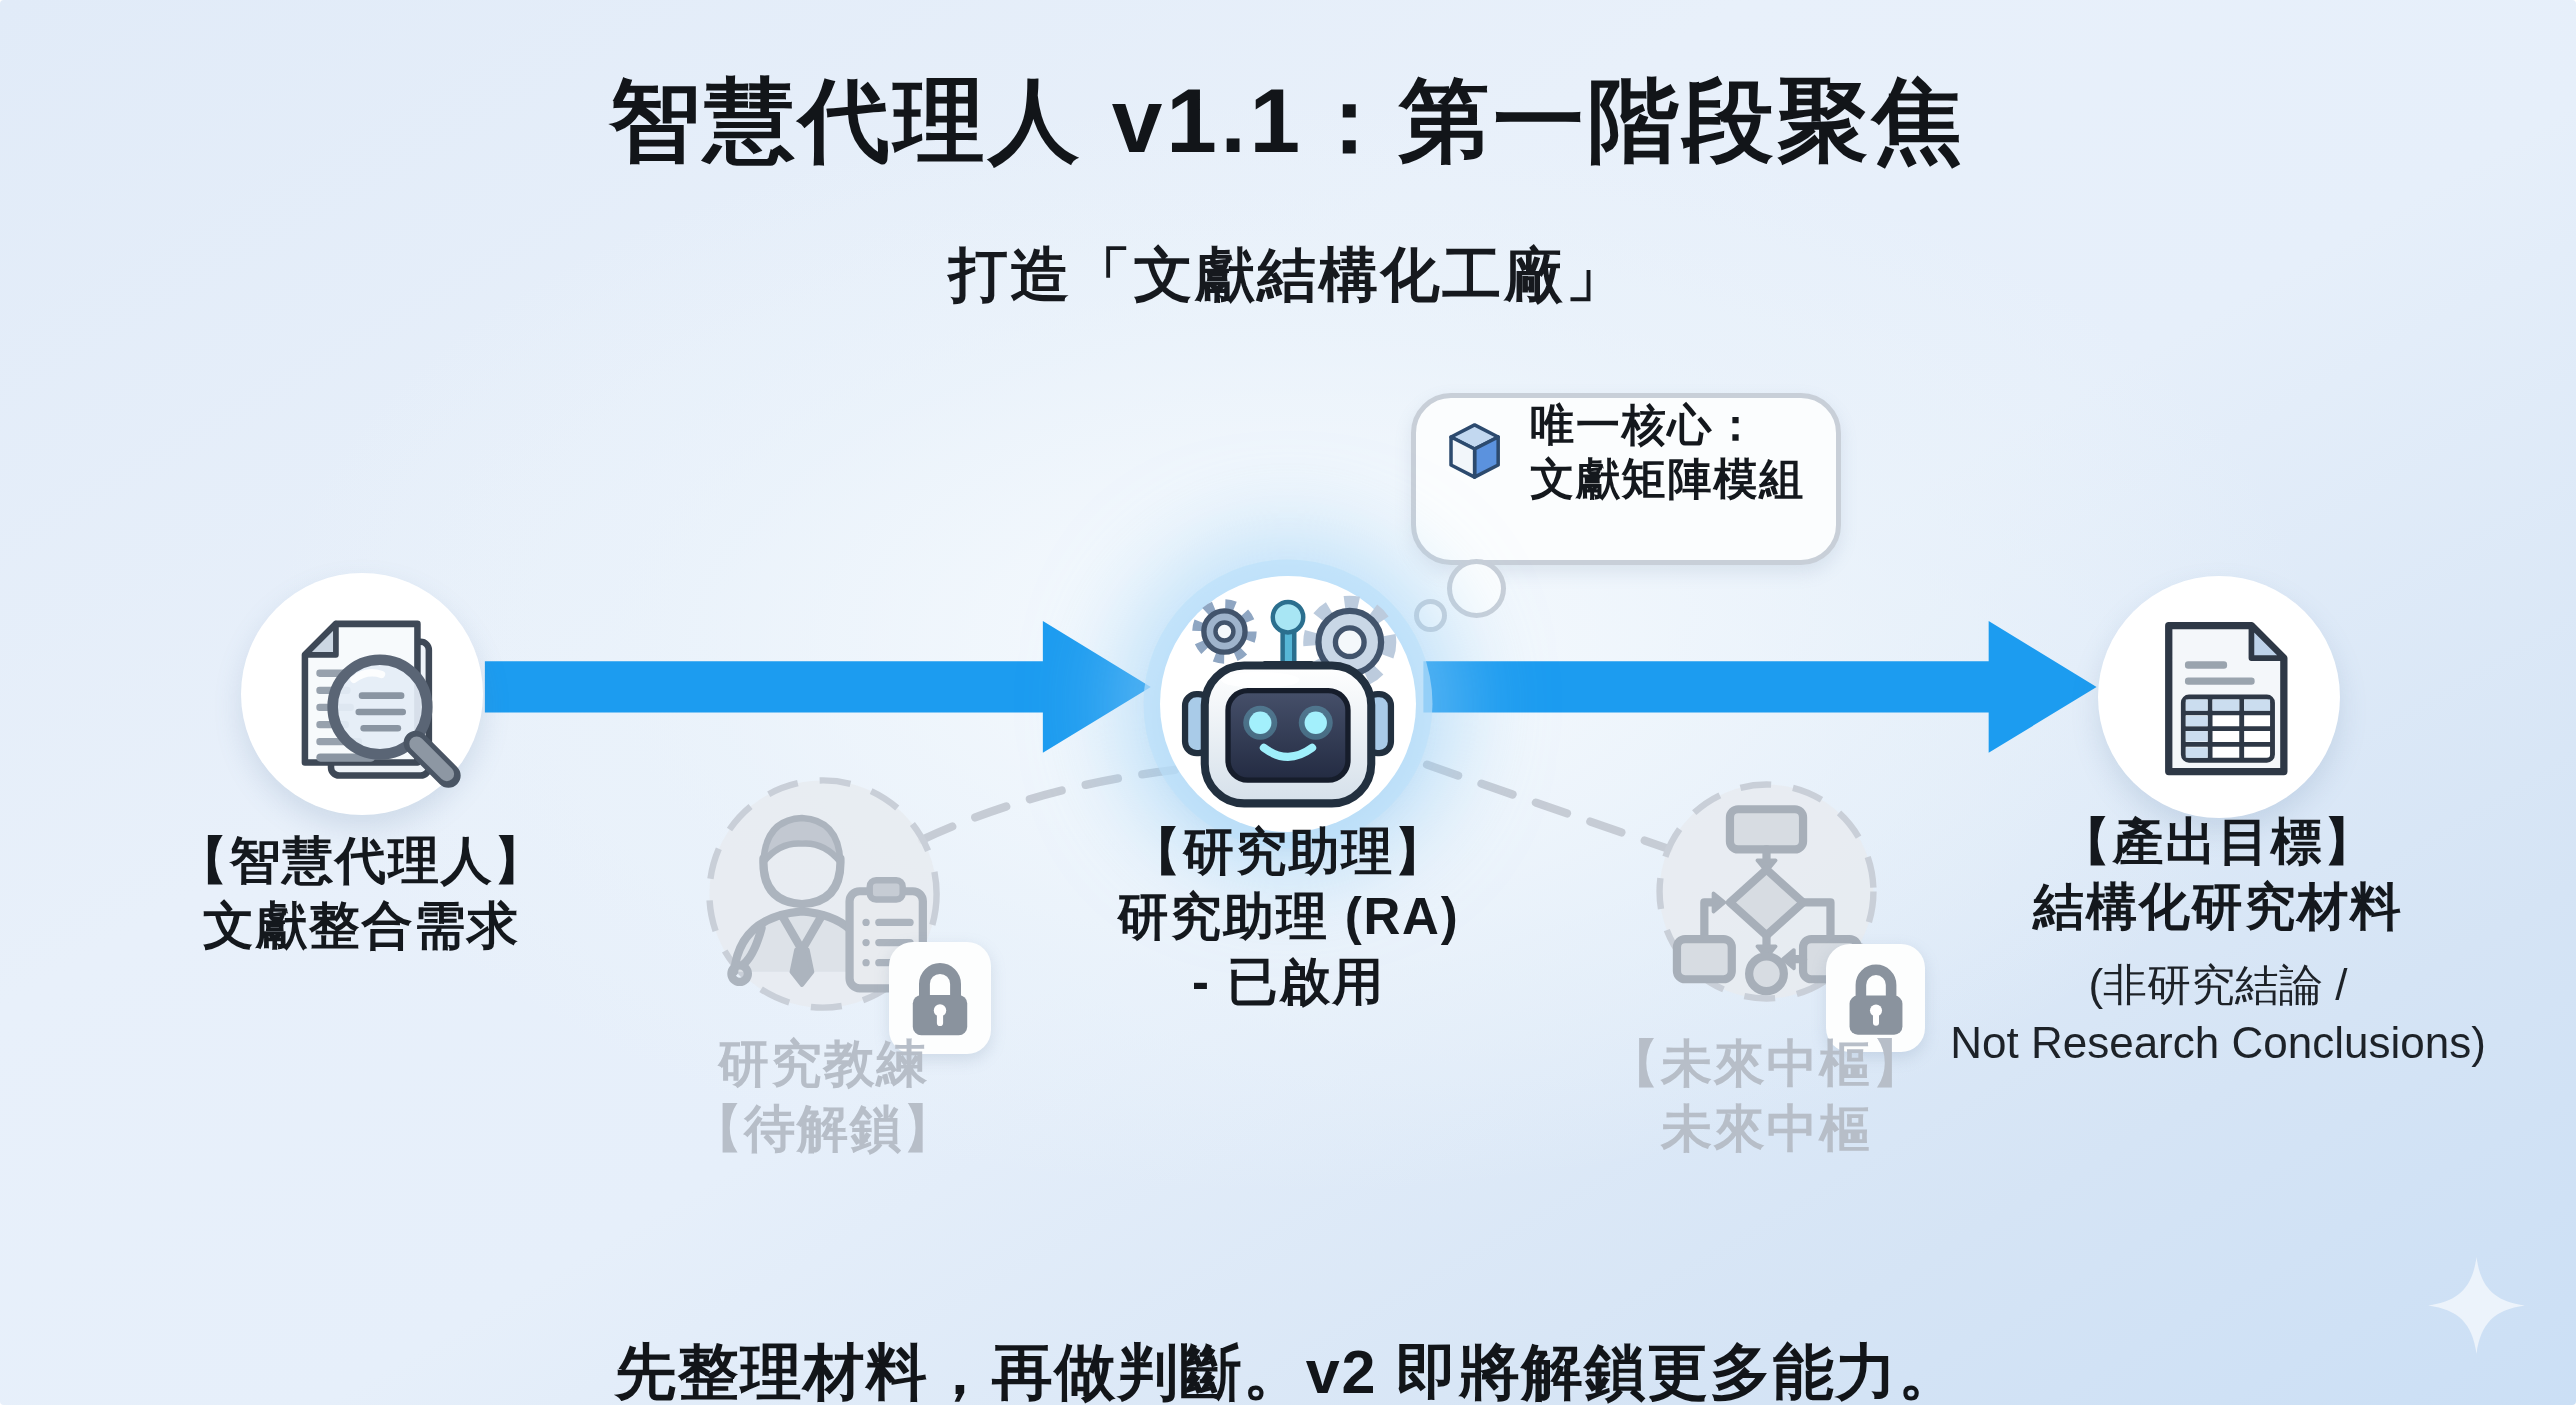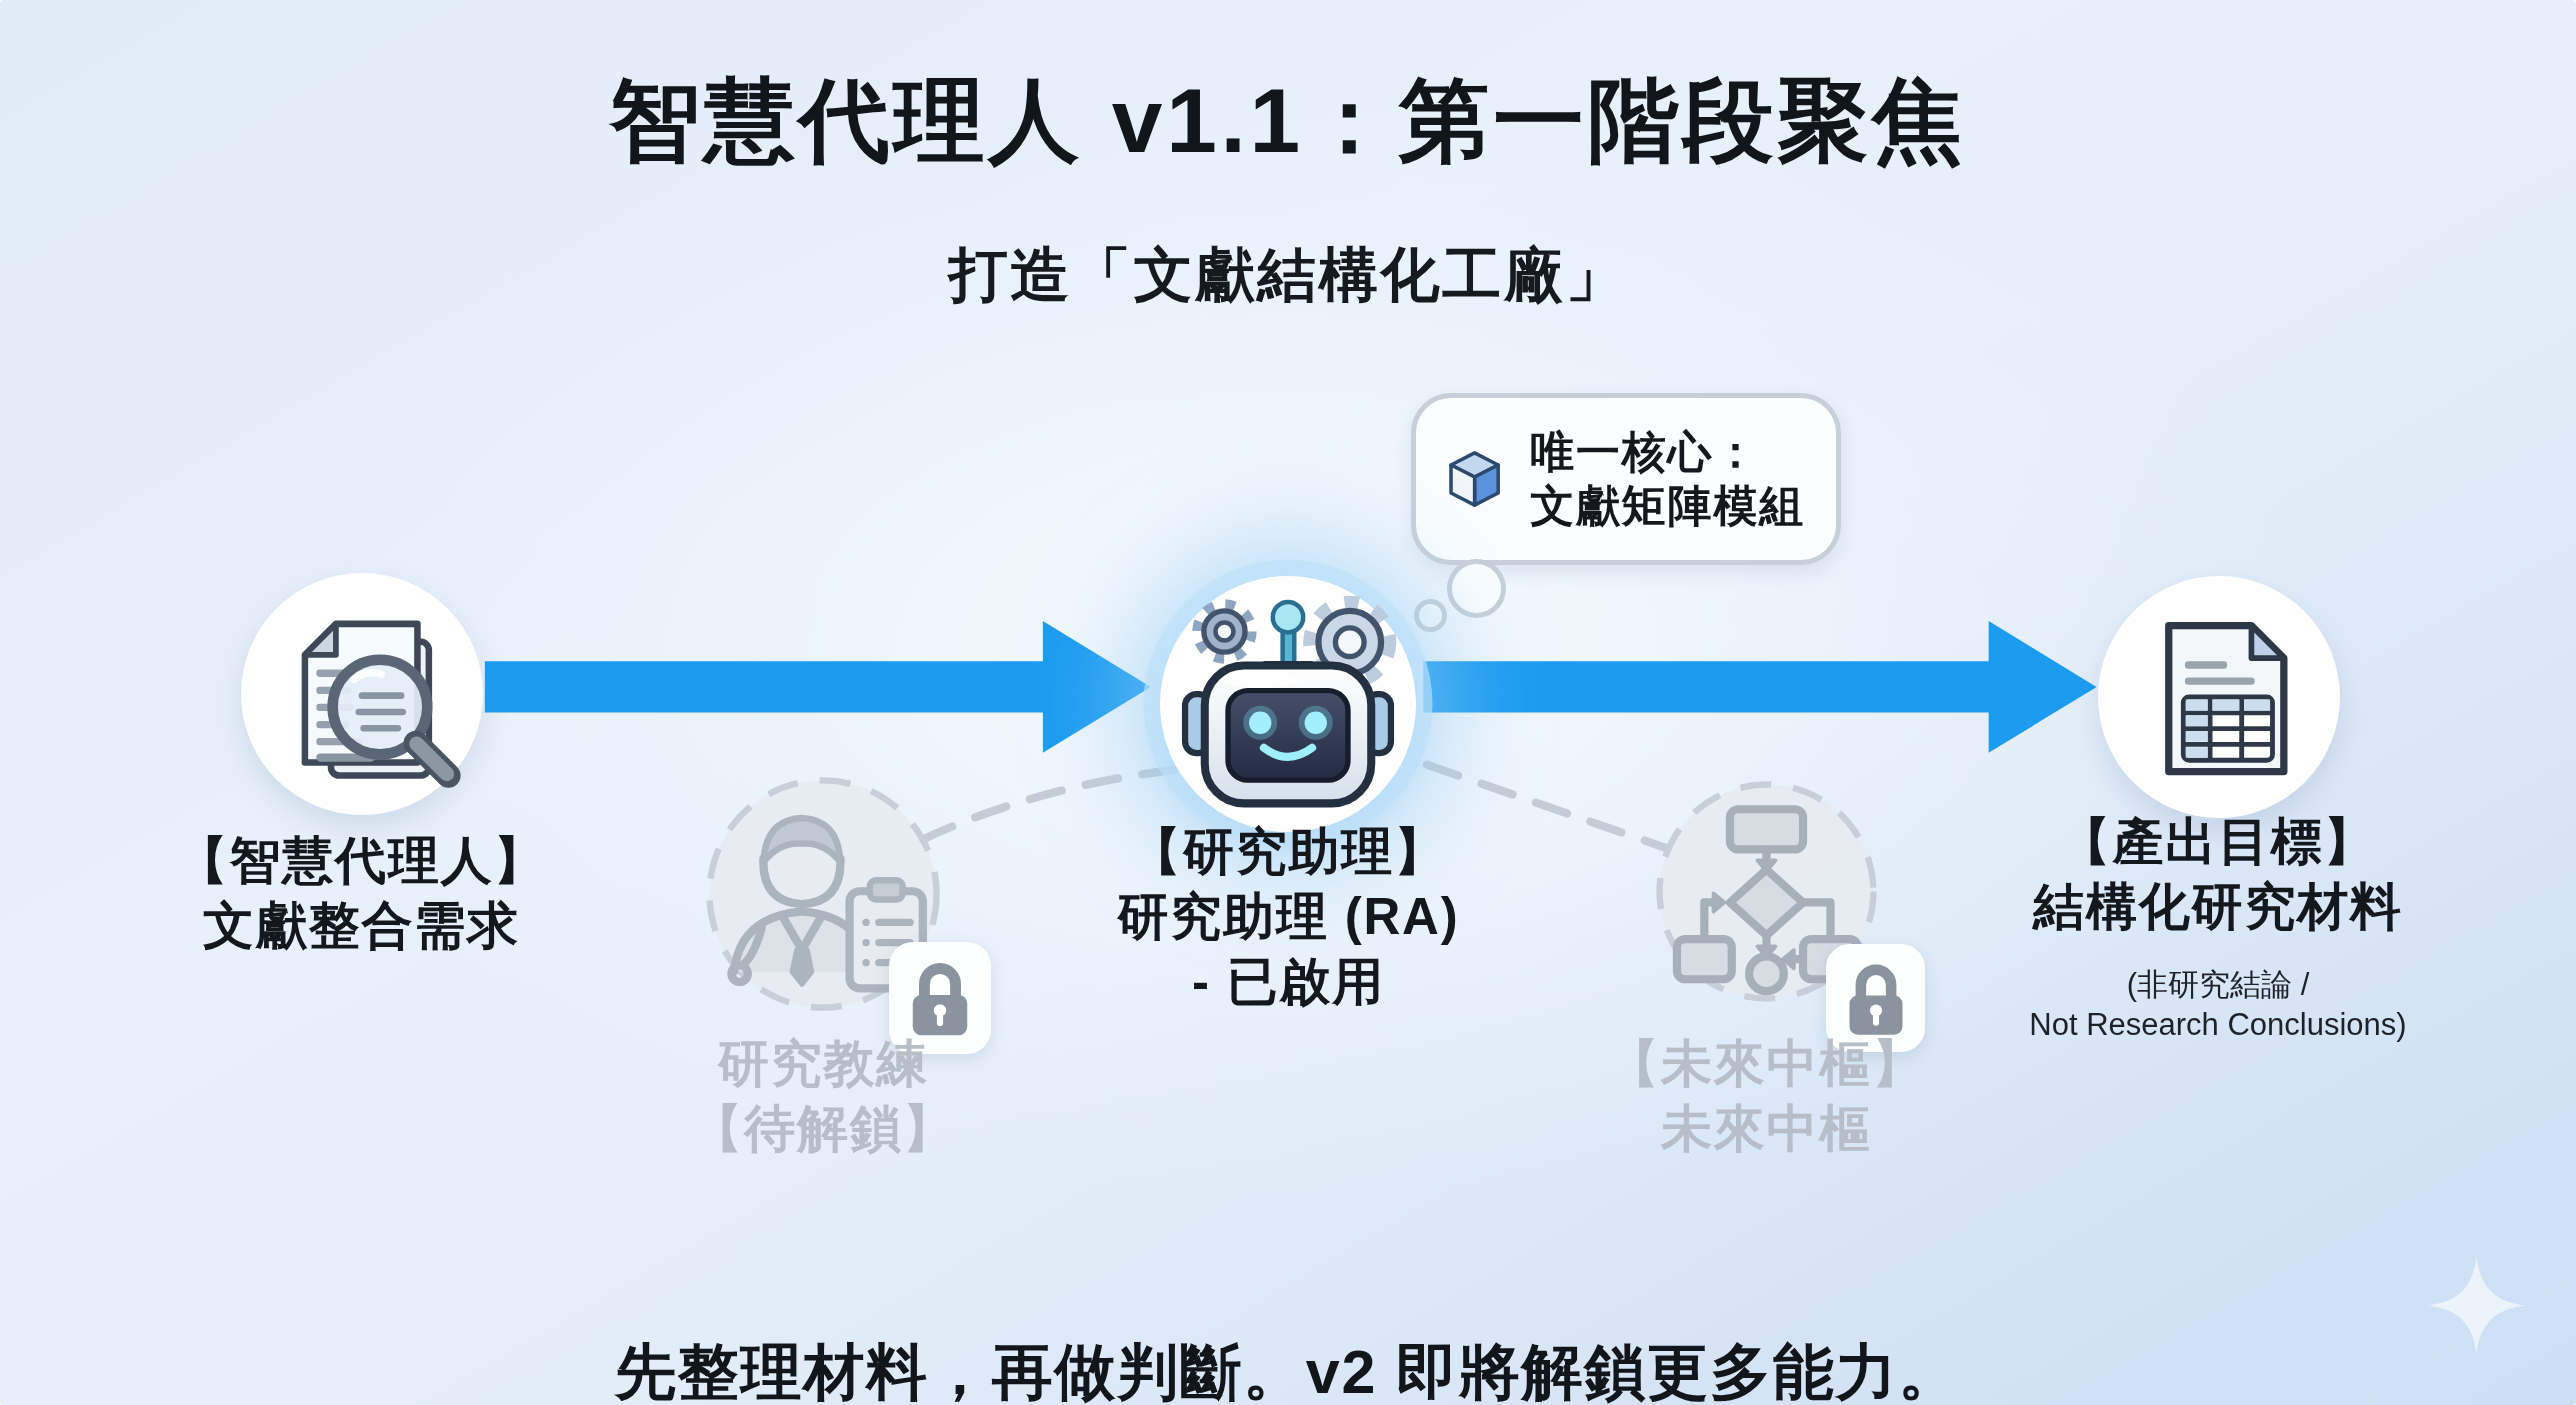--- a/index.html
+++ b/index.html
@@ -15,25 +15,25 @@
   }
   .abs{position:absolute;}
   .center-text{left:0;width:100%;text-align:center;}
   .title{font-size:91px;font-weight:900;color:#121519;letter-spacing:3.7px;}
   .subtitle{font-size:59px;font-weight:900;color:#16191e;letter-spacing:2.7px;}
   .footer-tagline{font-size:61px;font-weight:900;color:#121519;letter-spacing:1.8px;}
   .node-circle{background:#ffffff;border-radius:50%;box-shadow:0 12.8px 27.4px rgba(90,120,160,.18);display:flex;align-items:center;justify-content:center;}
   .robot-glow{box-shadow:0 0 0 16.5px rgba(188,224,250,.65),0 0 87px 44px rgba(150,206,246,.55),0 12.8px 27.4px rgba(90,120,160,.15);}
   .node-label{position:absolute;text-align:center;font-weight:900;color:#14181d;font-size:51px;line-height:1.27;letter-spacing:1.8px;}
   .node-label.locked{color:#b7bec8;}
-  .note{font-size:31px;font-weight:400;line-height:1.32;letter-spacing:0;margin-top:25px;color:#1d2228;}
+  .note{font-size:44px;font-weight:400;line-height:1.32;letter-spacing:0;margin-top:16px;color:#1d2228;}
   .bubble{
     background:#fbfdfe;border:5.5px solid #c8cfd8;border-radius:40px;
     box-shadow:0 7.3px 16.5px rgba(110,135,170,.16);
-    display:flex;align-items:center;gap:28px;padding:0 31px;box-sizing:border-box;
+    display:flex;gap:28px;padding:0 31px;box-sizing:border-box;
   }
   .bubble-text{font-size:44px;font-weight:900;color:#14181d;line-height:1.22;letter-spacing:1.8px;white-space:nowrap;}
   .tail-circle{background:#fbfdfe;border:5.5px solid #c8cfd8;border-radius:50%;box-sizing:border-box;}
   .lock-badge{background:#fdfefe;border-radius:24px;box-shadow:0 5.5px 14.6px rgba(120,140,170,.22);display:flex;align-items:center;justify-content:center;}
 </style>
 </head>
 <body>
 
 <div id="canvas">
 

